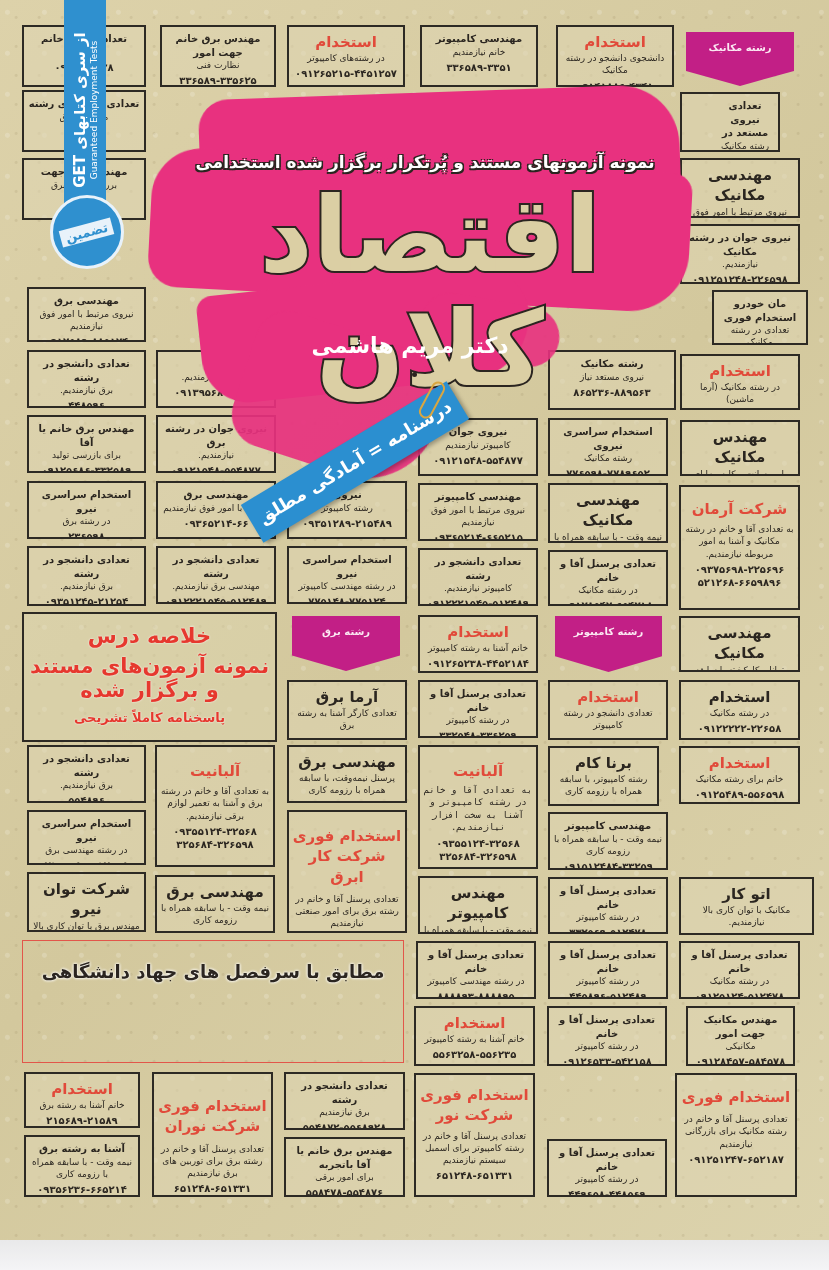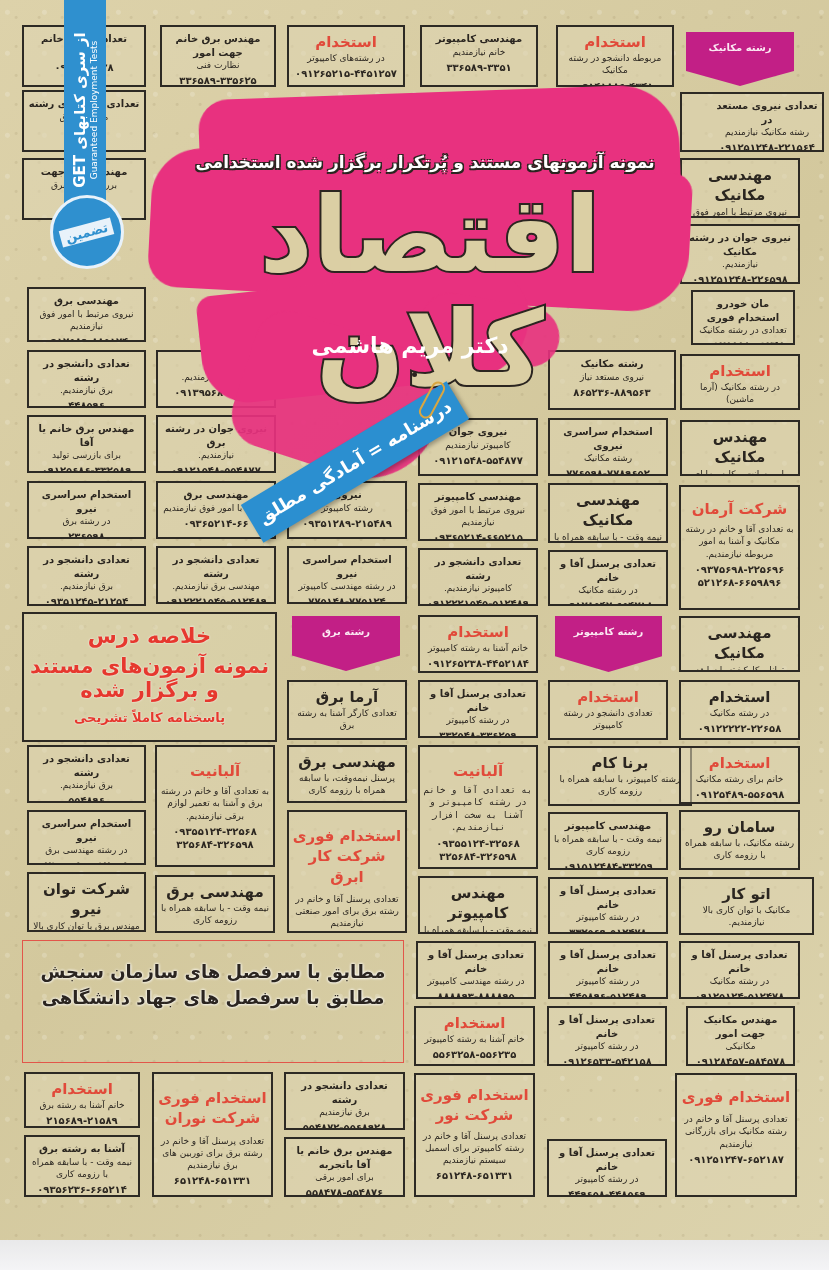--- a/index.html
+++ b/index.html
@@ -125,21 +125,21 @@
     text-shadow: 0 0 3px #fff, 0 0 3px #fff;
   }
 </style>
 </head>
 <body>
 
 <div class="cover">
 
   <div class="ad" style="left:556px;top:25px;width:118px;height:62px;">
     <span class="t red">استخدام</span>
-    <span class="d">مربوطه دانشجو در رشته مکانیک</span>
+    <span class="d">دانشجوی دانشجو در رشته مکانیک</span>
     <span class="p">۰۹۱۴۱۸۸۶-۴۳۴۱</span>
   </div>
   <div class="ad" style="left:420px;top:25px;width:118px;height:62px;">
     <span class="t">مهندسی کامپیوتر</span>
     <span class="d">خانم نیازمندیم</span>
     <span class="p">۳۳۶۵۸۹-۳۳۵۱</span>
   </div>
   <div class="ad" style="left:287px;top:25px;width:118px;height:62px;">
     <span class="t red">استخدام</span>
     <span class="d">در رشته‌های کامپیوتر</span>
@@ -240,21 +240,21 @@
   <div class="ad" style="left:155px;top:745px;width:120px;height:122px;padding-top:14px;">
     <span class="t red">آلبانیت</span>
     <span class="d" style="margin-top:4px;">به تعدادی آقا و خانم در رشته برق و آشنا به تعمیر لوازم برقی نیازمندیم.</span>
     <span class="p">۰۹۳۵۵۱۲۴-۳۲۵۶۸ ۳۲۵۶۸۴-۳۲۶۵۹۸</span>
   </div>
   <div class="ad" style="left:155px;top:875px;width:120px;height:58px;">
     <span class="t big">مهندسی برق</span>
     <span class="d">نیمه وقت - با سابقه همراه با رزومه کاری</span>
     <span class="p">۳۲۱۴۵۶-۳۲۵۸۹۶</span>
   </div>
-  <div class="ad" style="left:152px;top:1072px;width:121px;height:125px;padding-top:14px;">
+  <div class="ad" style="left:152px;top:1072px;width:121px;height:125px;padding-top:22px;">
     <span class="t red">استخدام فوری شرکت نوران</span>
     <span class="d" style="margin-top:6px;">تعدادی پرسنل آقا و خانم در رشته برق برای توربین های برق نیازمندیم</span>
     <span class="p">۶۵۱۲۴۸-۶۵۱۳۳۱</span>
   </div>
 
   <div class="ad" style="left:287px;top:481px;width:120px;height:58px;">
     <span class="t">نیروی</span>
     <span class="d">رشته کامپیوتر</span>
     <span class="p">۰۹۳۵۱۲۸۹-۲۱۵۴۸۹</span>
   </div>
@@ -360,21 +360,21 @@
     <span class="t">تعدادی پرسنل آقا و خانم</span>
     <span class="d">در رشته مکانیک</span>
     <span class="p">۰۹۱۲۸۵۴۲-۶۵۴۲۱۸</span>
   </div>
   <div class="cat" style="left:555px;top:616px;width:107px;height:56px;">رشته کامپیوتر</div>
   <div class="ad" style="left:548px;top:680px;width:120px;height:60px;">
     <span class="t red">استخدام</span>
     <span class="d">تعدادی دانشجو در رشته کامپیوتر</span>
     <span class="p">۰۹۱۲۱۸۱۹۵-۶۶۵۲۱۵</span>
   </div>
-  <div class="ad" style="left:548px;top:746px;width:144px;height:60px;">
+  <div class="ad" style="left:548px;top:746px;width:111px;height:60px;">
     <span class="t big">برنا کام</span>
     <span class="d">رشته کامپیوتر، با سابقه همراه با رزومه کاری</span>
     <span class="p">۰۹۱۲۶۲۵۴-۶۵۱۲۸</span>
   </div>
   <div class="ad" style="left:548px;top:812px;width:120px;height:58px;">
     <span class="t">مهندسی کامپیوتر</span>
     <span class="d">نیمه وقت - با سابقه همراه با رزومه کاری</span>
     <span class="p">۰۹۱۵۱۲۴۸۴-۳۳۲۵۹</span>
   </div>
   <div class="ad" style="left:548px;top:877px;width:120px;height:57px;">
@@ -392,36 +392,36 @@
     <span class="d">در رشته کامپیوتر</span>
     <span class="p">۰۹۱۲۶۵۳۳-۵۴۲۱۵۸</span>
   </div>
   <div class="ad" style="left:547px;top:1139px;width:120px;height:58px;">
     <span class="t">تعدادی پرسنل آقا و خانم</span>
     <span class="d">در رشته کامپیوتر</span>
     <span class="p">۴۴۹۶۵۸-۴۴۸۵۶۹</span>
   </div>
 
   <div class="cat" style="left:686px;top:32px;width:108px;height:54px;">رشته مکانیک</div>
-  <div class="ad" style="left:680px;top:92px;width:144px;height:60px;padding-left:33px;">
+  <div class="ad" style="left:680px;top:92px;width:100px;height:60px;padding-left:33px;">
     <span class="t">تعدادی نیروی مستعد در</span>
     <span class="d">رشته مکانیک نیازمندیم</span>
     <span class="p">۰۹۱۲۵۱۲۴۸-۲۲۱۵۶۴</span>
   </div>
   <div class="ad" style="left:680px;top:158px;width:120px;height:60px;">
     <span class="t big">مهندسی مکانیک</span>
     <span class="d">نیروی مرتبط با امور فوق نیازمندیم</span>
 
   </div>
   <div class="ad" style="left:680px;top:224px;width:120px;height:60px;">
     <span class="t">نیروی جوان در رشته مکانیک</span>
     <span class="d">نیازمندیم.</span>
     <span class="p">۰۹۱۲۵۱۲۴۸-۲۲۶۵۹۸</span>
   </div>
-  <div class="ad" style="left:691px;top:290px;width:104px;height:55px;">
+  <div class="ad" style="left:712px;top:290px;width:96px;height:55px;">
     <span class="t">مان خودرو استخدام فوری</span>
     <span class="d">تعدادی در رشته مکانیک</span>
     <span class="p">۰۹۱۲۸۸۸۸-۵۱۲۴۸</span>
   </div>
   <div class="ad" style="left:680px;top:354px;width:120px;height:56px;">
     <span class="t red">استخدام</span>
     <span class="d">در رشته مکانیک (آرما ماشین)</span>
     <span class="p">۰۹۱۲۷۷۸۹-۵۵۵۹۸۳</span>
   </div>
   <div class="ad" style="left:680px;top:420px;width:120px;height:56px;">
@@ -441,25 +441,20 @@
   </div>
   <div class="ad" style="left:679px;top:680px;width:121px;height:60px;">
     <span class="t big">استخدام</span>
     <span class="d">در رشته مکانیک</span>
     <span class="p">۰۹۱۲۲۲۲۲-۲۲۶۵۸</span>
   </div>
   <div class="ad" style="left:679px;top:746px;width:121px;height:58px;">
     <span class="t red">استخدام</span>
     <span class="d">خانم برای رشته مکانیک</span>
     <span class="p">۰۹۱۲۵۴۸۹-۵۵۶۵۹۸</span>
-  </div>
-  <div class="ad" style="left:679px;top:810px;width:121px;height:60px;">
-    <span class="t big">سامان رو</span>
-    <span class="d">رشته مکانیک، با سابقه همراه با رزومه کاری</span>
-    <span class="p">۰۹۱۲۱۵۴۸-۶۸۴۵۷</span>
   </div>
   <div class="ad" style="left:679px;top:877px;width:135px;height:58px;">
     <span class="t big">اتو کار</span>
     <span class="d">مکانیک با توان کاری بالا نیازمندیم.</span>
     <span class="p">۰۹۱۲۲۴۴۷۹-۶۶۴۹۵۹۳</span>
   </div>
   <div class="ad" style="left:679px;top:941px;width:121px;height:58px;">
     <span class="t">تعدادی پرسنل آقا و خانم</span>
     <span class="d">در رشته مکانیک</span>
     <span class="p">۰۹۱۲۵۱۲۴-۵۱۲۴۷۸</span>
@@ -500,18 +495,17 @@
     <span class="stamp">تضمین</span>
   </div>
 
   <div class="summary-box">
     <span class="s1">خلاصه درس</span>
     <span class="s2">نمونه آزمون‌های مستند و برگزار شده</span>
     <span class="s3">پاسخنامه کاملاً تشریحی</span>
   </div>
 
   <div class="promo-box">
-    <span>مطابق با سرفصل های سازمان سنجش</span>
     <span>مطابق با سرفصل های جهاد دانشگاهی</span>
   </div>
 </div>
 
 <div class="bottom-strip"></div>
 
 </body></html>

